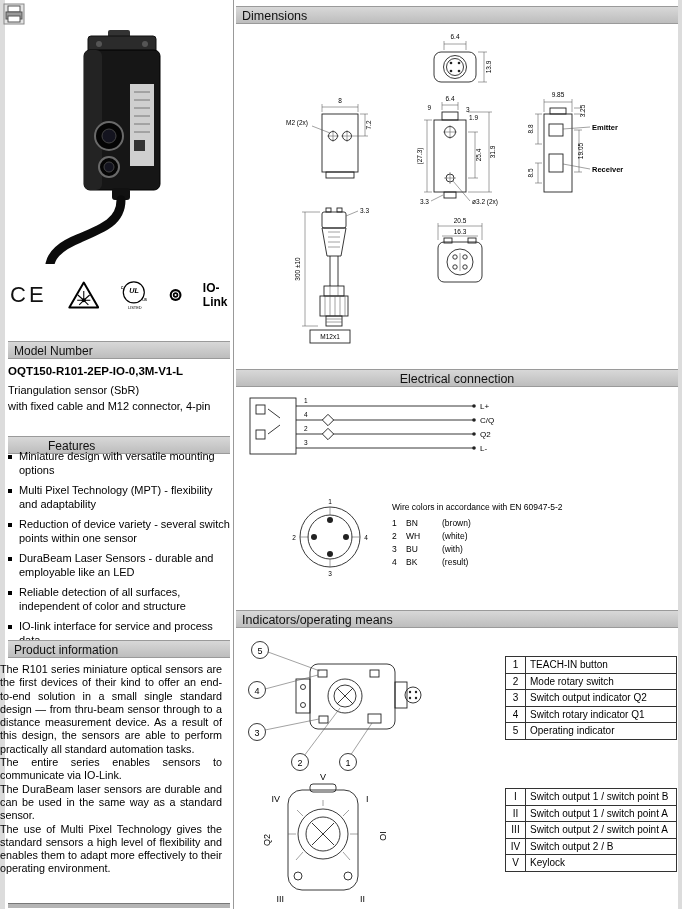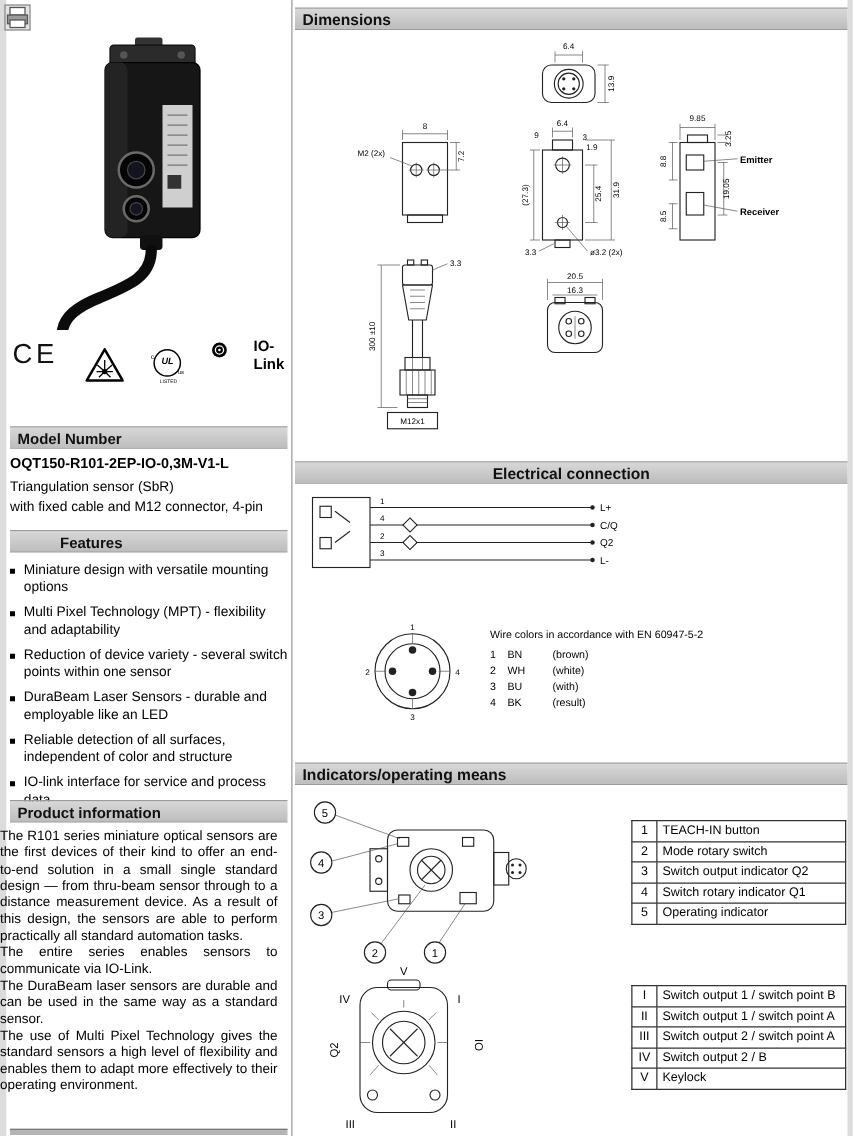--- a/index.html
+++ b/index.html
@@ -4,37 +4,37 @@
 <style>
   * { margin:0; padding:0; box-sizing:border-box; }
   html,body { background:#d8d8d8; }
   body { font-family:"Liberation Sans", sans-serif; color:#000; }
   .page { position:relative; width:682px; height:909px; background:#fff; overflow:hidden; }
   .abs { position:absolute; }
   .edge { background:#dcdcdc; }
   .vdiv { left:233px; top:0; width:1px; height:909px; background:#999; }
 
   .hbar { background:linear-gradient(#d8d8d8,#bdbdbd); border-top:1px solid #9a9a9a; border-bottom:1px solid #9a9a9a;
-          font-size:12.5px; font-weight:bold; padding:2px 6px; height:18px; color:#111; }
+          font-size:12.5px; font-weight:normal; padding:2px 6px; height:18px; color:#111; }
   .hbar-left { width:222px; font-size:12px; }
   .hbar-right { width:442px; }
 
   .txt { font-size:11px; line-height:13.5px; }
   .bold { font-weight:bold; }
 
   .feat-item { display:flex; gap:7px; margin-bottom:7px; font-size:11px; line-height:13.5px; }
   .bullet { flex:0 0 4px; width:4px; height:4px; background:#000; margin-top:5px; }
 
   .pinfo p { font-size:10.8px; line-height:13.3px; text-align:justify; }
 
   table.spec { border-collapse:collapse; width:100%; font-size:10px; }
   table.spec td { border:1px solid #333; padding:2px 4px; line-height:11.5px; }
   table.spec td.k { width:20px; text-align:center; }
 
-  .certs { display:flex; gap:21px; }
+  .certs { display:flex; align-items:center; gap:21px; }
   .ce-mark { font-size:22px; letter-spacing:3px; color:#111; }
 
   .pin-note { font-size:8.5px; }
   .pin-rows { display:grid; grid-template-columns:14px 36px auto; font-size:8.5px; row-gap:3px; width:150px; }
 
   svg text { font-family:"Liberation Sans", sans-serif; }
   .dim { font-size:6.5px; fill:#000; }
   .lbl { font-size:7.5px; fill:#000; }
   .ol  { stroke:#222; stroke-width:0.9; fill:none; }
   .olf { stroke:#222; stroke-width:0.9; fill:#fff; }
@@ -109,21 +109,21 @@
       <circle cx="10" cy="10" r="1.6" fill="#fff"></circle>
     </svg>
     <span style="font-size:12px;font-weight:bold;">IO-Link</span>
   </div>
 
   <div class="abs hbar hbar-left" style="left:8px;top:341px;">Model Number</div>
   <div class="abs txt bold" style="left:8px;top:365px;width:222px;font-size:11.5px;">OQT150-R101-2EP-IO-0,3M-V1-L</div>
   <div class="abs txt" style="left:8px;top:384px;width:222px;">Triangulation sensor (SbR)</div>
   <div class="abs txt" style="left:8px;top:400px;width:222px;">with fixed cable and M12 connector, 4-pin</div>
 
-  <div class="abs hbar hbar-left" style="left:8px;top:424px;padding-left:40px;">Features</div>
+  <div class="abs hbar hbar-left" style="left:8px;top:436px;padding-left:40px;">Features</div>
   <div class="abs" style="left:8px;top:450px;width:222px;">
     <div class="feat-item">
         <span class="bullet"></span>
         <span>Miniature design with versatile mounting options</span>
       </div>
     <div class="feat-item">
         <span class="bullet"></span>
         <span>Multi Pixel Technology (MPT) - flexibility and adaptability</span>
       </div>
     <div class="feat-item">

